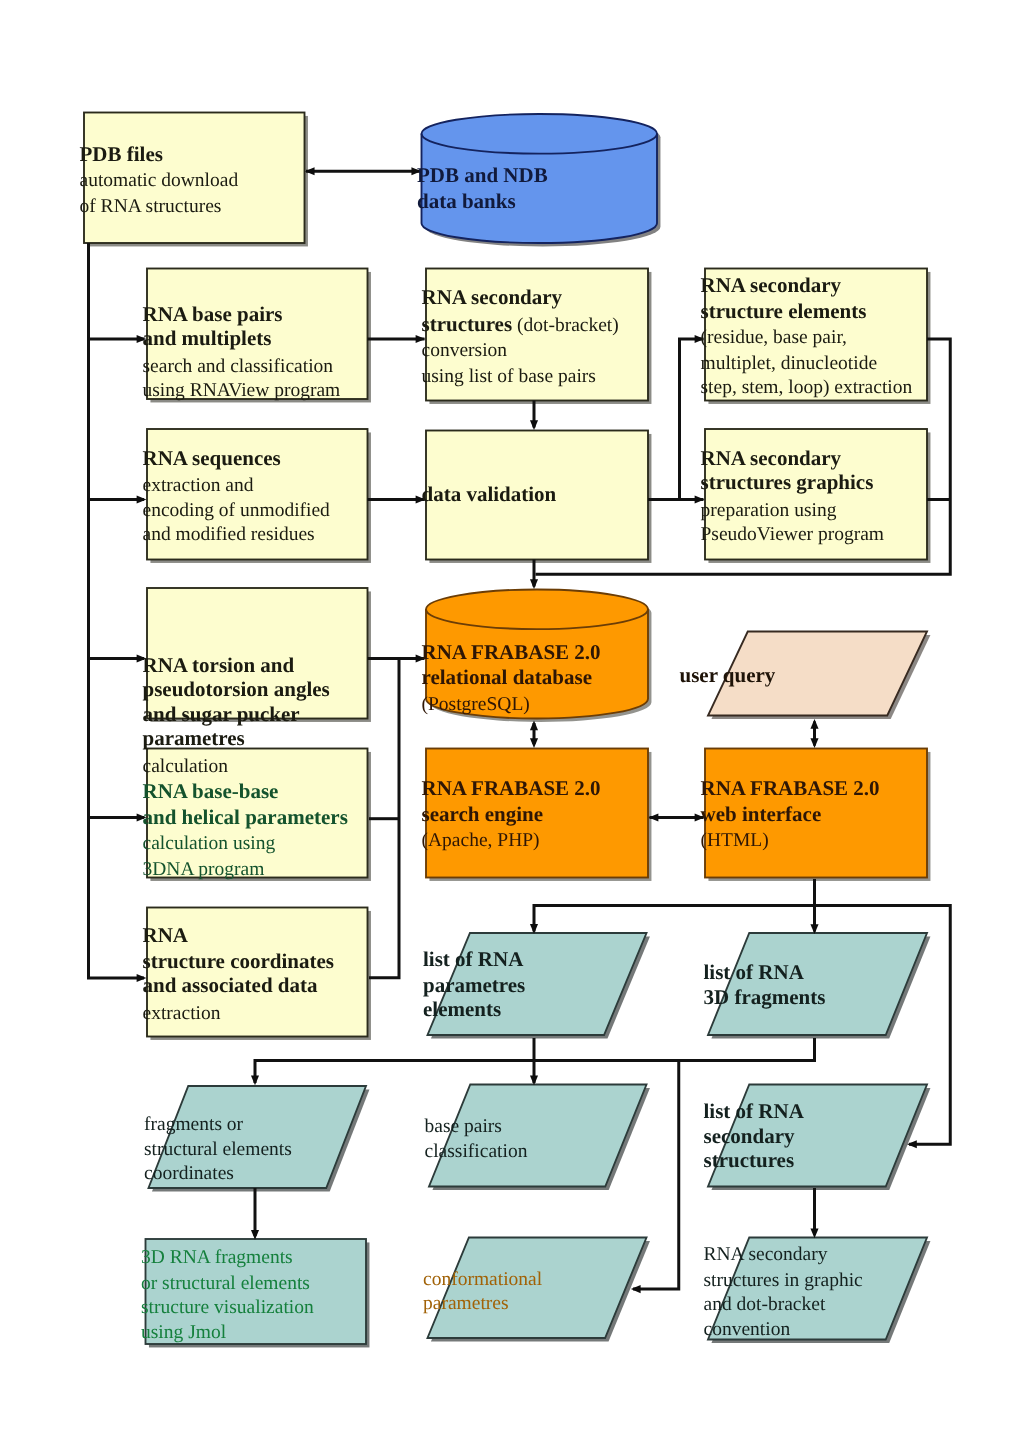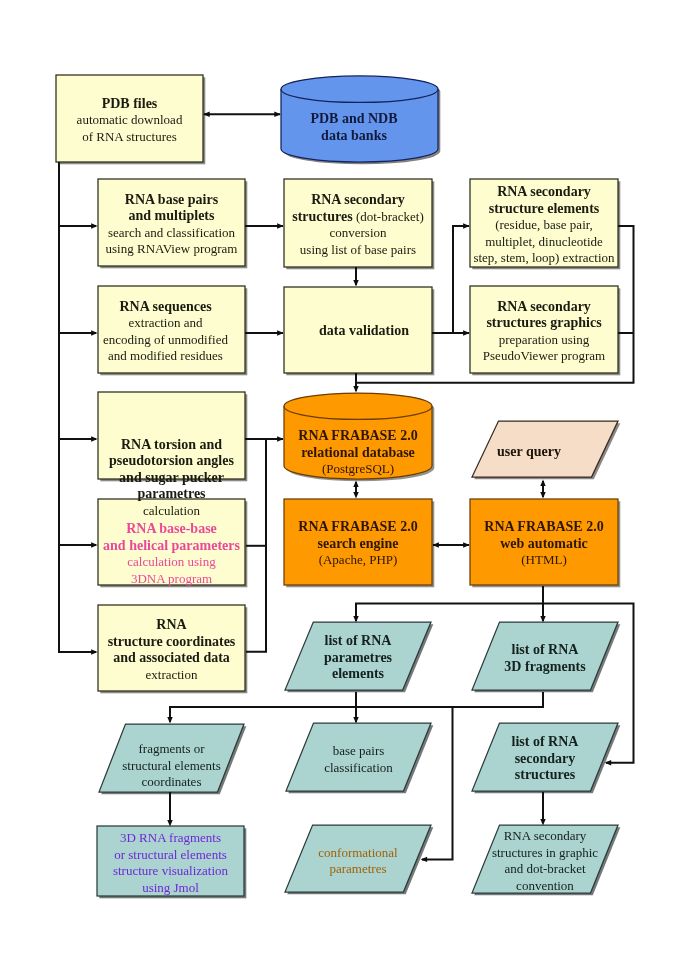--- a/index.html
+++ b/index.html
@@ -4,21 +4,21 @@
 <style>
   html,body{margin:0;padding:0;background:#ffffff;}
   body{width:685px;height:969px;overflow:hidden;font-family:"Liberation Serif",serif;color:#141410;}
   #stage{position:relative;width:685px;height:969px;background:#fff;}
   svg.lines{position:absolute;left:0;top:0;width:685px;height:969px;}
   .shadow{opacity:.95;stroke:none;}
   .body{stroke-width:1.25;}
   .ln{fill:none;stroke:#111111;stroke-width:2;stroke-linecap:butt;}
   .ah{fill:#0d0d0d;stroke:none;}
   .node{position:absolute;box-sizing:border-box;}
-  .lbl{position:absolute;left:-3px;right:-3px;top:50%;transform:translateY(-50%);text-align:center;}
+  .lbl{position:absolute;left:-3px;right:-3px;top:50%;transform:translateY(-50%);}
   .h{font-weight:bold;font-size:14px;display:block;line-height:16.5px;white-space:nowrap;}
   .t{font-size:13px;display:block;line-height:16.5px;white-space:nowrap;}
   .t b{font-size:14px;}
 </style>
 </head>
 <body>
 
 <div id="stage">
 <svg class="lines" viewBox="0 0 685 969">
   <g>
@@ -238,21 +238,21 @@
       <span class="t">automatic download</span>
       <span class="t">of RNA structures</span>
     </div>
   </div>
   <div class="node" style="left:281px;top:84px;width:146px;height:86px;color:#111a3c;">
     <div class="lbl">
       <span class="h">PDB and NDB</span>
       <span class="h">data banks</span>
     </div>
   </div>
-  <div class="node" style="left:98px;top:181px;width:147px;height:87px;color:#1b1b11;">
+  <div class="node" style="left:98px;top:192px;width:147px;height:87px;color:#1b1b11;">
     <div class="lbl">
       <span class="h">RNA base pairs</span>
       <span class="h">and multiplets</span>
       <span class="t">search and classification</span>
       <span class="t">using RNAView program</span>
     </div>
   </div>
   <div class="node" style="left:284px;top:181px;width:148px;height:88px;color:#1b1b11;">
     <div class="lbl">
       <span class="h">RNA secondary</span>
@@ -305,39 +305,39 @@
       <span class="h">RNA FRABASE 2.0</span>
       <span class="h">relational database</span>
       <span class="t">(PostgreSQL)</span>
     </div>
   </div>
   <div class="node" style="left:456px;top:424px;width:146px;height:56px;color:#1e1308;">
     <div class="lbl">
       <span class="h">user query</span>
     </div>
   </div>
-  <div class="node" style="left:98px;top:501px;width:147px;height:106px;color:#ec4899;">
+  <div class="node" style="left:98px;top:501px;width:147px;height:106px;color:#14532d;">
     <div class="lbl">
       <span class="h">RNA base-base</span>
       <span class="h">and helical parameters</span>
       <span class="t">calculation using</span>
       <span class="t">3DNA program</span>
     </div>
   </div>
   <div class="node" style="left:284px;top:501px;width:148px;height:86px;color:#2e1605;">
     <div class="lbl">
       <span class="h">RNA FRABASE 2.0</span>
       <span class="h">search engine</span>
       <span class="t">(Apache, PHP)</span>
     </div>
   </div>
   <div class="node" style="left:470px;top:501px;width:148px;height:86px;color:#2e1605;">
     <div class="lbl">
       <span class="h">RNA FRABASE 2.0</span>
-      <span class="h">web automatic</span>
+      <span class="h">web interface</span>
       <span class="t">(HTML)</span>
     </div>
   </div>
   <div class="node" style="left:98px;top:607px;width:147px;height:86px;color:#1b1b11;padding-left:24px;">
     <div class="lbl">
       <span class="h">RNA</span>
       <span class="h">structure coordinates</span>
       <span class="h">and associated data</span>
       <span class="t">extraction</span>
     </div>
@@ -368,21 +368,21 @@
       <span class="t">classification</span>
     </div>
   </div>
   <div class="node" style="left:472px;top:725px;width:146px;height:68px;color:#14211f;">
     <div class="lbl">
       <span class="h">list of RNA</span>
       <span class="h">secondary</span>
       <span class="h">structures</span>
     </div>
   </div>
-  <div class="node" style="left:97px;top:828px;width:147px;height:70px;color:#6d28d9;border-radius:28px;">
+  <div class="node" style="left:97px;top:828px;width:147px;height:70px;color:#15803d;border-radius:28px;">
     <div class="lbl">
       <span class="t">3D RNA fragments</span>
       <span class="t">or structural elements</span>
       <span class="t">structure visualization</span>
       <span class="t">using Jmol</span>
     </div>
   </div>
   <div class="node" style="left:285px;top:827px;width:146px;height:67px;color:#a16207;">
     <div class="lbl">
       <span class="t">conformational</span>

